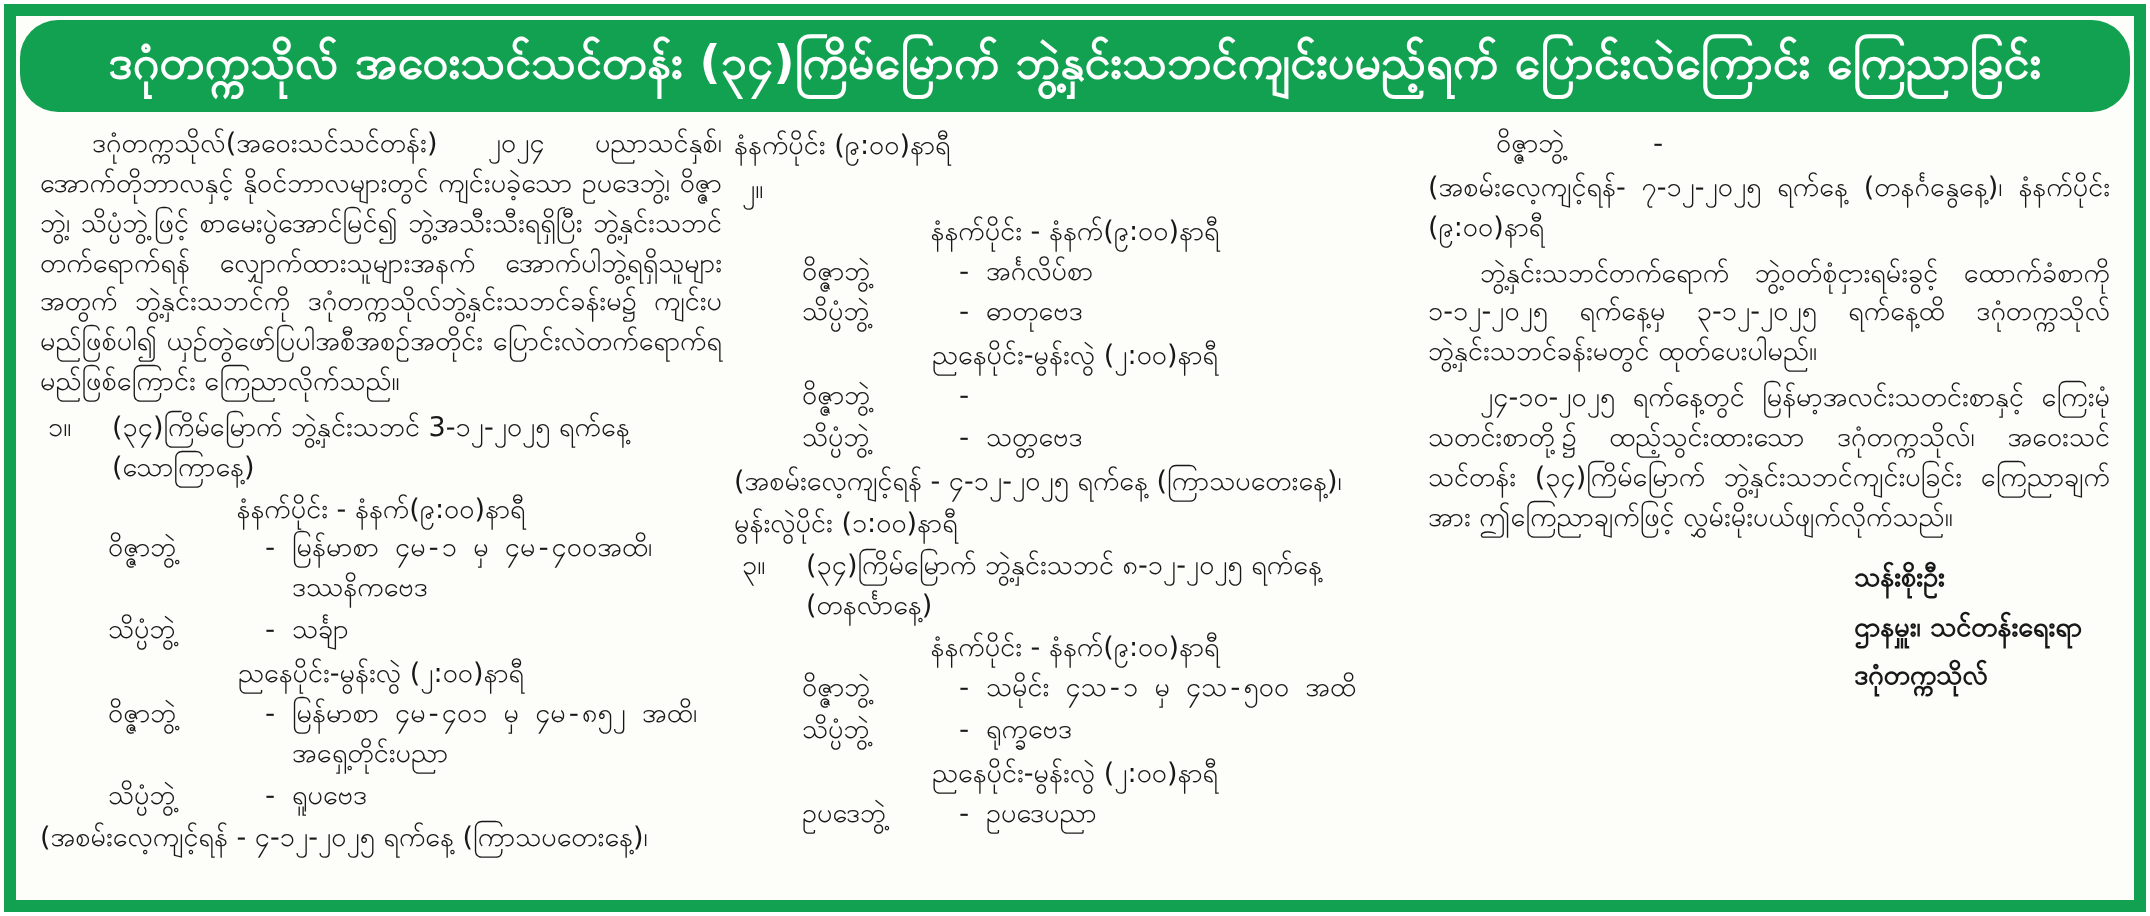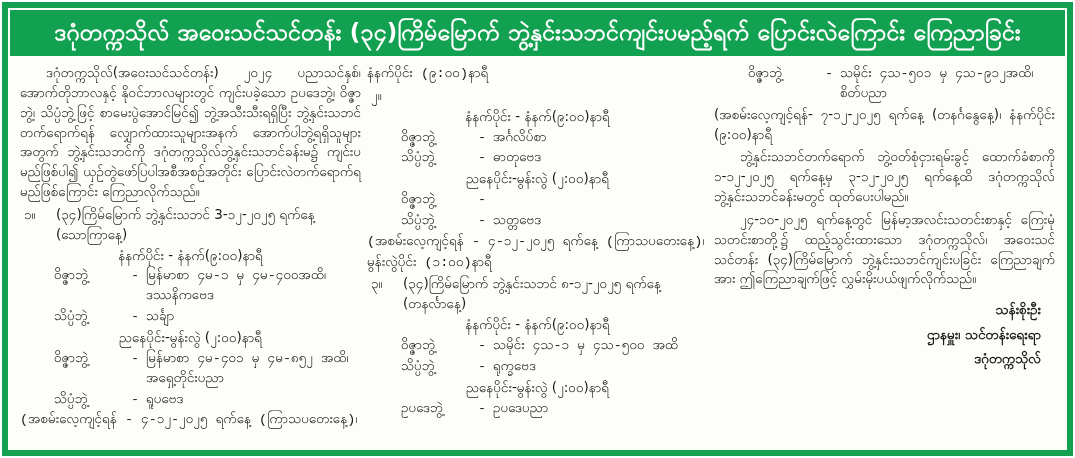--- a/index.html
+++ b/index.html
@@ -10,39 +10,39 @@
   }
   .frame{
     box-sizing:border-box;height:100%;
     border:6px solid #12a150;background:#fdfdfa;
     padding:2px;display:flex;flex-direction:column;
   }
   .header-band{
     flex:0 0 46px;background:#12a150;color:#ffffff;
     display:flex;align-items:center;justify-content:center;
     font-weight:bold;font-size:23px;letter-spacing:.2px;
-    text-align:center;line-height:1.2;
+    text-align:center;line-height:1.2;border-radius:19px;
   }
   .body-area{
     flex:1;display:flex;gap:6px;
     padding:7px 10px 4px 10px;overflow:hidden;
     color:#181818;font-size:13.5px;line-height:1.47;
   }
   .col{flex:1;min-width:0;}
   .para{margin:0 0 3px 0;text-align:justify;text-indent:26px;}
   .para.noindent{text-indent:0;}
   .item-head{display:grid;grid-template-columns:36px 1fr;margin:2px 0 1px 0;}
   .item-head .num{padding-left:4px;}
   .session{text-align:center;margin:1px 0;}
   .deg-row{display:grid;grid-template-columns:70px 22px 1fr;padding-left:34px;margin:1px 0;font-family:Liberation Mono, monospace;}
   .deg-row .dash{text-align:center;}
-  .note{margin:1px 0;font-family:Liberation Mono, monospace;}
+  .note{margin:1px 0;}
   .signature{
     margin:8px 14px 0 auto;width:max-content;max-width:100%;
-    text-align:right;font-weight:bold;line-height:1.8;
+    text-align:left;font-weight:bold;line-height:1.8;
   }
 </style>
 </head>
 <body>
 
 <div class="sheet">
   <div class="frame">
 
     <div class="header-band">
       <span>ဒဂုံတက္ကသိုလ် အဝေးသင်သင်တန်း (၃၄)ကြိမ်မြောက် ဘွဲ့နှင်းသဘင်ကျင်းပမည့်ရက် ပြောင်းလဲကြောင်း ကြေညာခြင်း</span>
@@ -152,21 +152,20 @@
           <span>ဥပဒေဘွဲ့</span>
           <span class="dash">-</span>
           <span>ဥပဒေပညာ</span>
         </div>
       </div>
 
       <div class="col">
         <div class="deg-row">
           <span>ဝိဇ္ဇာဘွဲ့</span>
           <span class="dash">-</span>
-          <span>သမိုင်း ၄သ-၅၀၁ မှ ၄သ-၉၁၂အထိ၊ စိတ်ပညာ</span>
         </div>
 
         <p class="para noindent">(အစမ်းလေ့ကျင့်ရန်- ၇-၁၂-၂၀၂၅ ရက်နေ့ (တနင်္ဂနွေနေ့)၊ နံနက်ပိုင်း (၉:၀၀)နာရီ</p>
 
 
         <p class="para">ဘွဲ့နှင်းသဘင်တက်ရောက် ဘွဲ့ဝတ်စုံငှားရမ်းခွင့် ထောက်ခံစာကို ၁-၁၂-၂၀၂၅ ရက်နေ့မှ ၃-၁၂-၂၀၂၅ ရက်နေ့ထိ ဒဂုံတက္ကသိုလ် ဘွဲ့နှင်းသဘင်ခန်းမတွင် ထုတ်ပေးပါမည်။</p>
 
         <p class="para">၂၄-၁၀-၂၀၂၅ ရက်နေ့တွင် မြန်မာ့အလင်းသတင်းစာနှင့် ကြေးမုံသတင်းစာတို့၌ ထည့်သွင်းထားသော ဒဂုံတက္ကသိုလ်၊ အဝေးသင်သင်တန်း (၃၄)ကြိမ်မြောက် ဘွဲ့နှင်းသဘင်ကျင်းပခြင်း ကြေညာချက်အား ဤကြေညာချက်ဖြင့် လွှမ်းမိုးပယ်ဖျက်လိုက်သည်။</p>
 
         <div class="signature">

